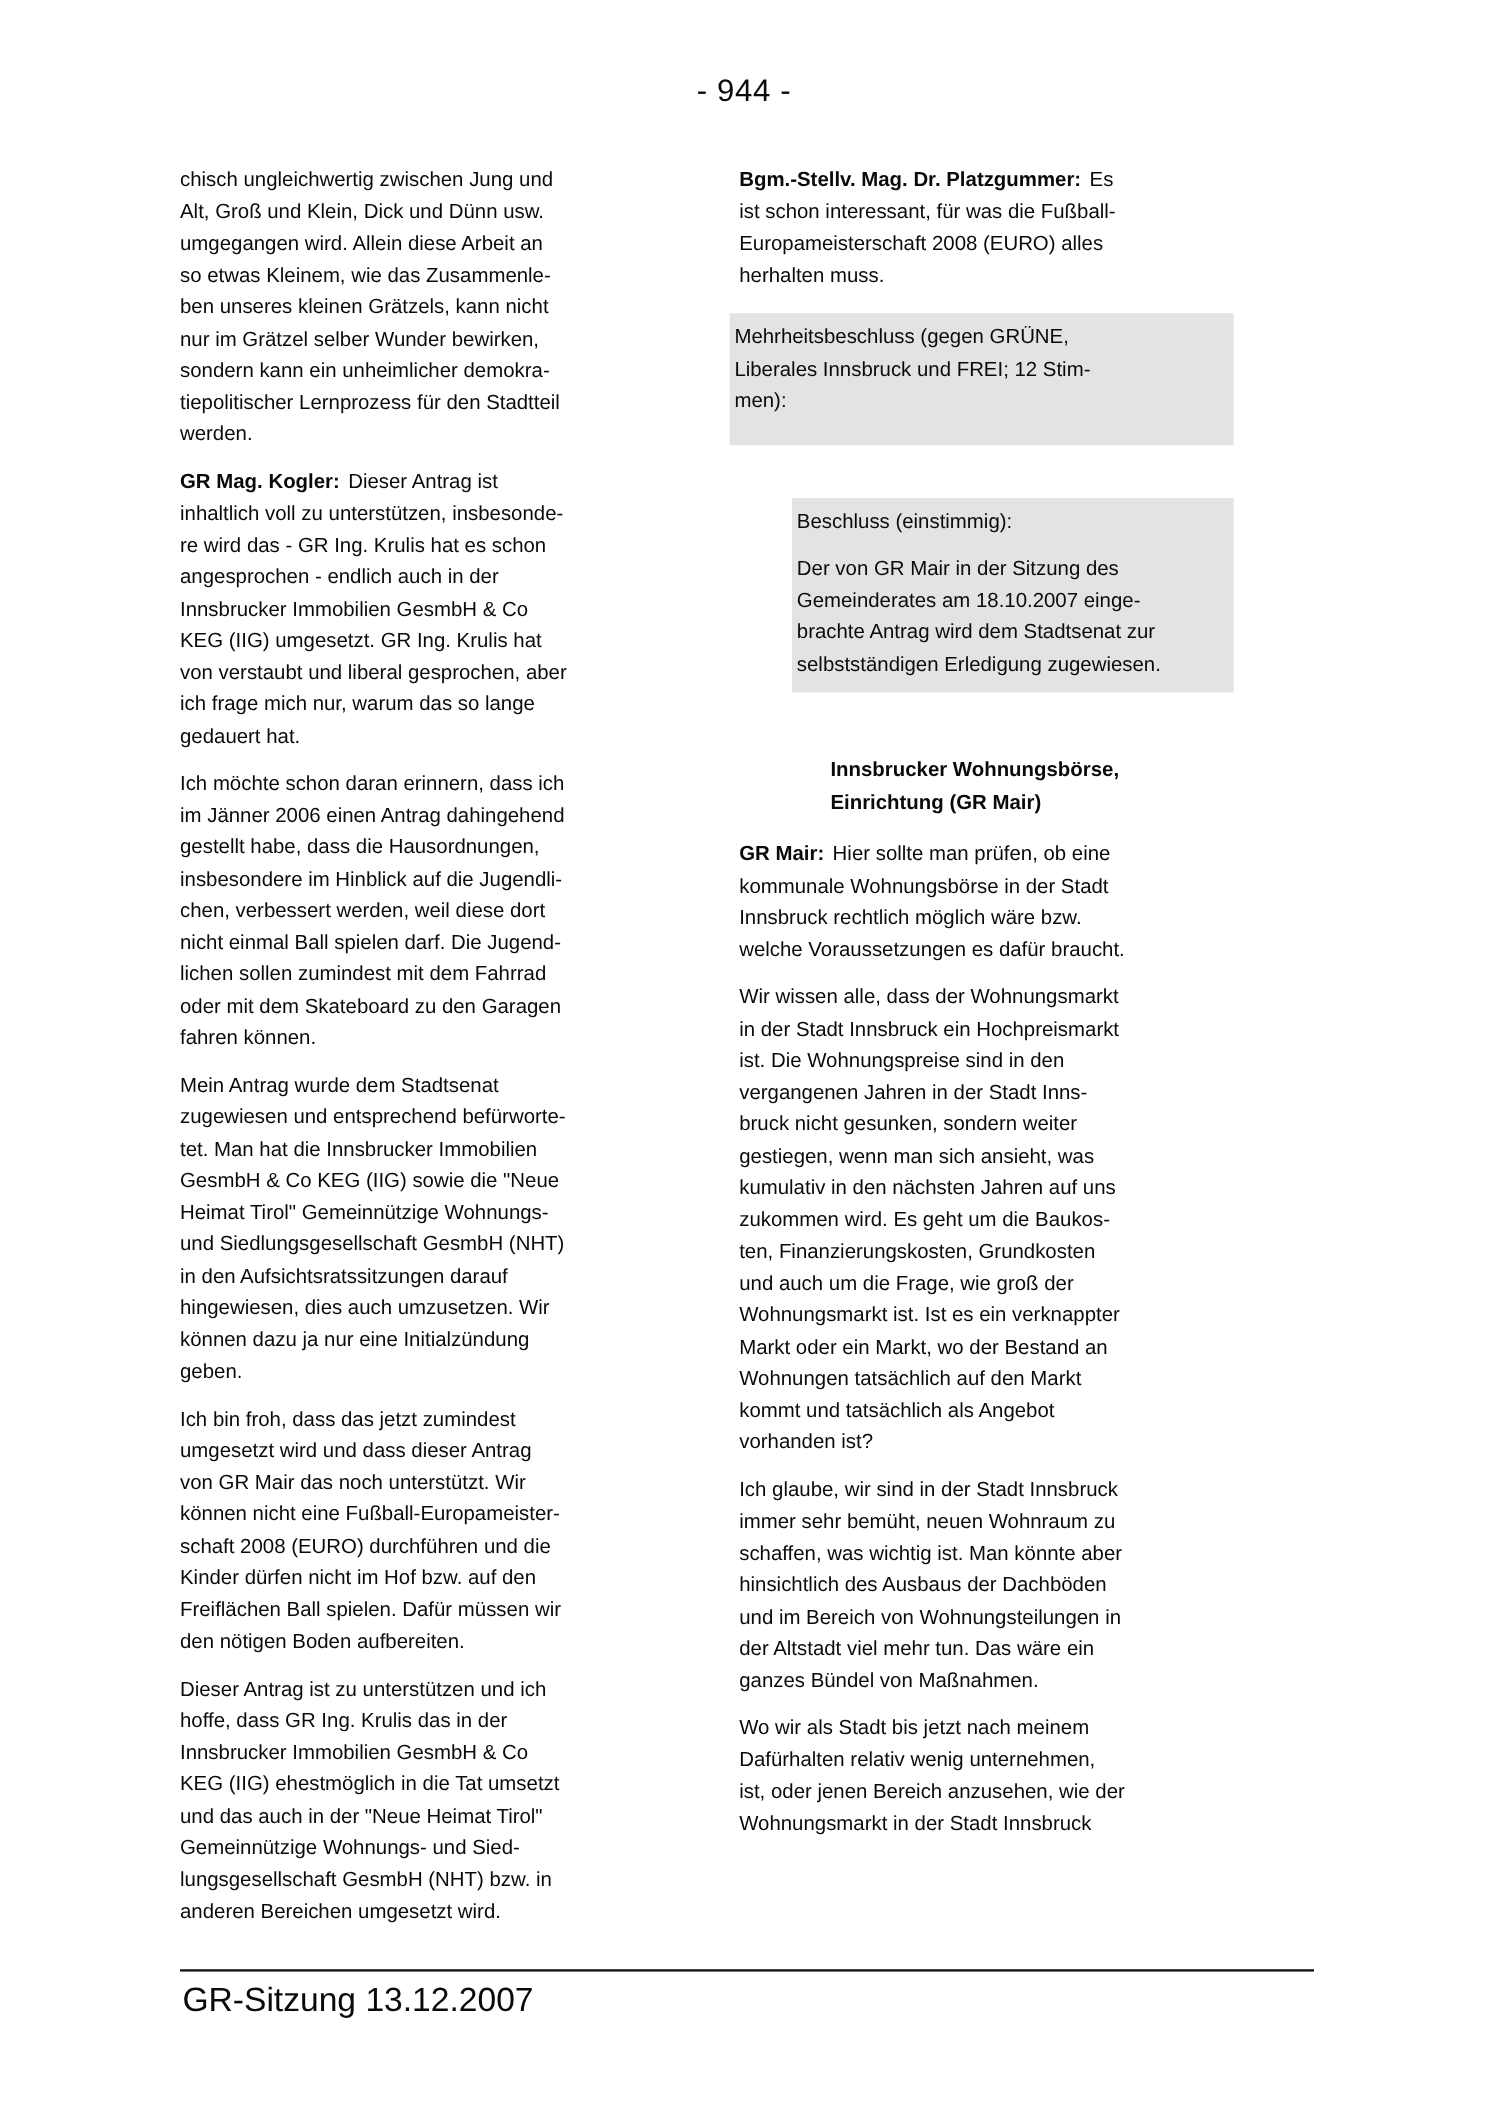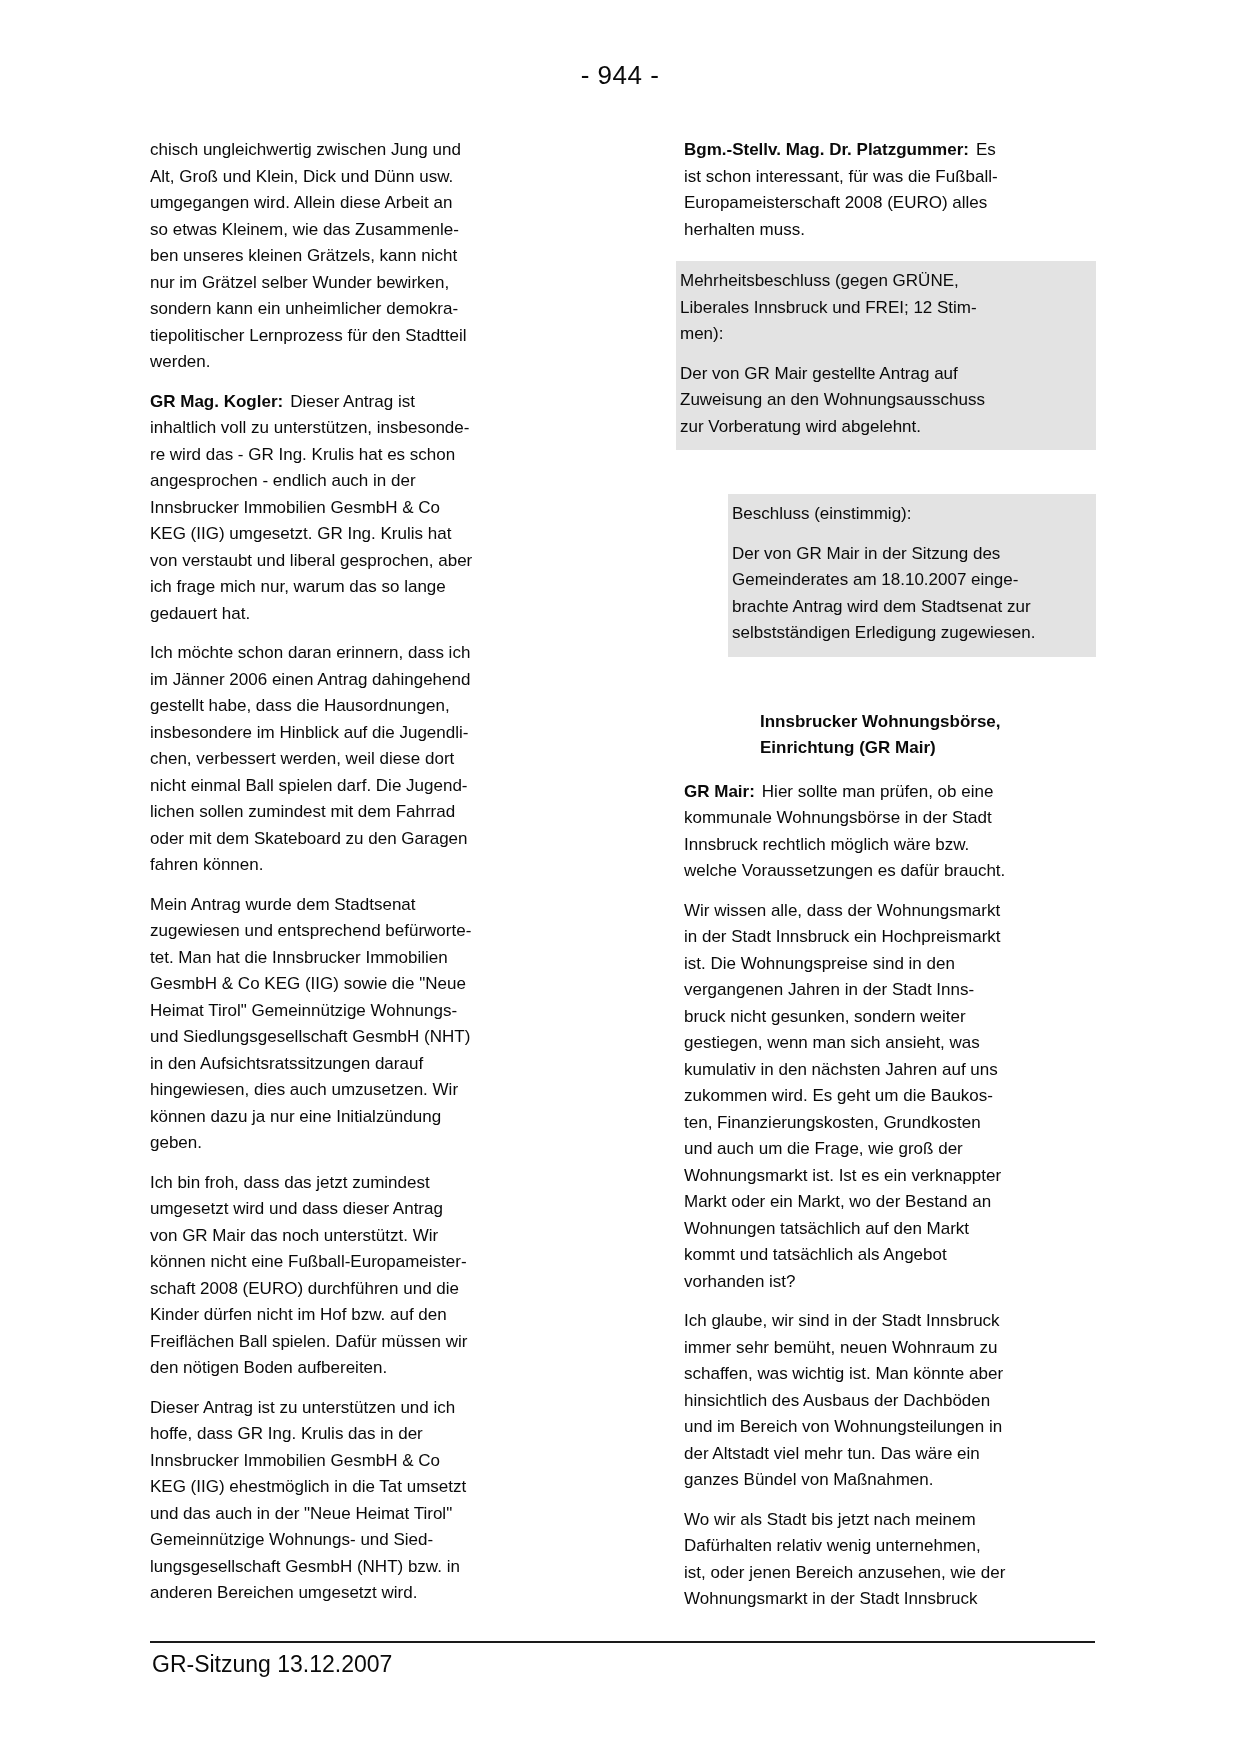--- a/index.html
+++ b/index.html
@@ -22,21 +22,21 @@
   }
 
   .col {
     position: absolute;
     top: 137px;
     width: 412px;
     font-size: 17px;
     line-height: 26.5px;
   }
   .col-left  { left: 150px; }
-  .col-right { left: 684px; }
+  .col-right { left: 616px; }
 
   p.para {
     margin: 0 0 13px 0;
   }
   .lines { white-space: pre; }
   b.speaker { font-weight: bold; margin-right: 7px; }
 
   .decision-box {
     background: #e3e3e3;
     margin: 0 0 44px -8px;
@@ -59,21 +59,21 @@
 
   .footer-rule {
     position: absolute;
     left: 150px; top: 1641px;
     width: 945px; height: 0;
     border-top: 2px solid #1a1a1a;
   }
   .footer-text {
     position: absolute;
     left: 152px; top: 1651px;
-    font-size: 23px;
+    font-size: 28px;
   }
 </style>
 </head>
 <body>
 
 <div class="page">
 
   <div class="page-number">- 944 -</div>
 
   <div class="col col-left">
@@ -135,23 +135,20 @@
   <div class="col col-right">
     <p class="para" style="margin-bottom:18px"><b class="speaker">Bgm.-Stellv. Mag. Dr. Platzgummer:</b><span class="lines">Es
 ist schon interessant, für was die Fußball-
 Europameisterschaft 2008 (EURO) alles
 herhalten muss.</span></p>
 
     <div class="decision-box box-1" style="background: rgb(227, 227, 227);">
       <p class="para box-header"><span class="lines">Mehrheitsbeschluss (gegen GRÜNE,
 Liberales Innsbruck und FREI; 12 Stim-
 men):</span></p>
-      <p class="para box-body"><span class="lines">Der von GR Mair gestellte Antrag auf
-Zuweisung an den Wohnungsausschuss
-zur Vorberatung wird abgelehnt.</span></p>
     </div>
 
     <div class="decision-box box-2" style="background: rgb(227, 227, 227);">
       <p class="para box-header"><span class="lines">Beschluss (einstimmig):</span></p>
       <p class="para box-body"><span class="lines">Der von GR Mair in der Sitzung des
 Gemeinderates am 18.10.2007 einge-
 brachte Antrag wird dem Stadtsenat zur
 selbstständigen Erledigung zugewiesen.</span></p>
     </div>
 

